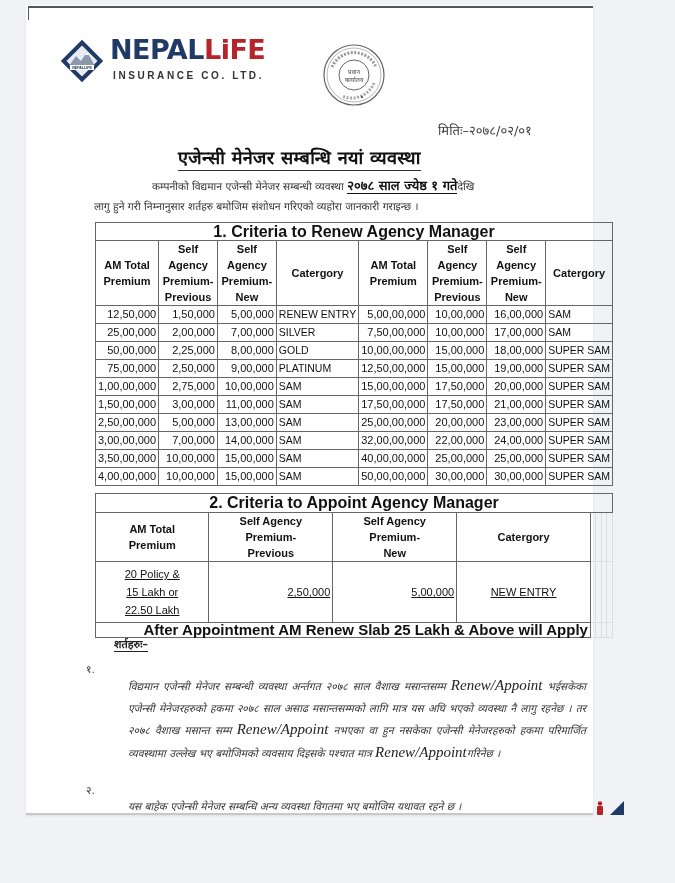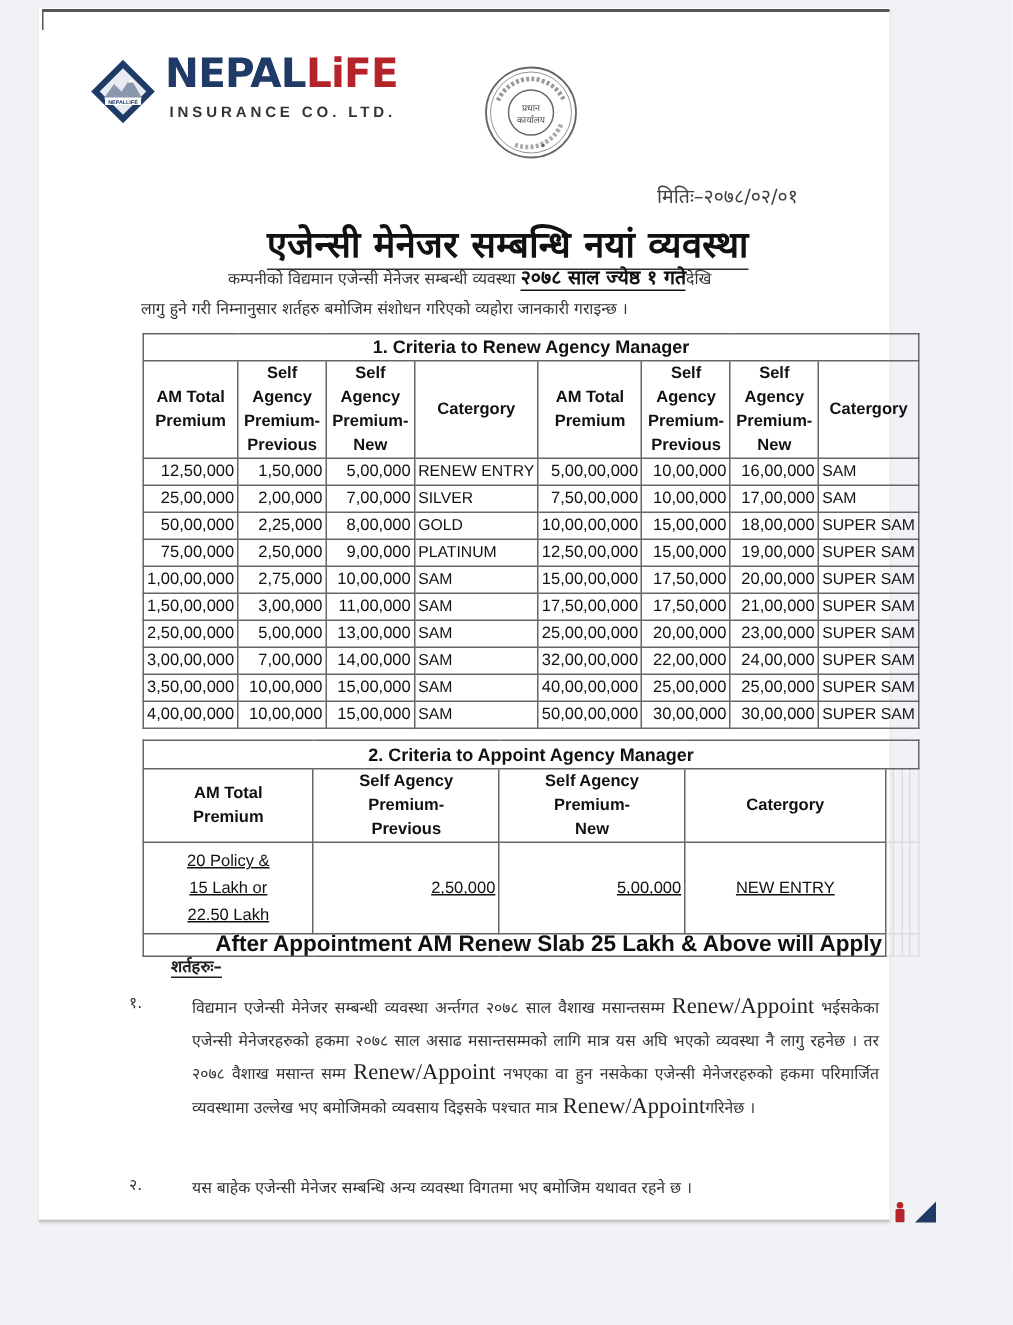--- a/index.html
+++ b/index.html
@@ -10,43 +10,43 @@
   
   .logo{position:absolute;left:30px;top:32px;width:250px;height:50px;}
   .logo-diamond{position:absolute;left:4px;top:2px;width:44px;height:44px;}
   .logo-brand{position:absolute;left:54px;top:-2px;font-family:"DejaVu Sans",sans-serif;font-weight:bold;font-size:27px;letter-spacing:-0.5px;line-height:30px;}
   .logo-brand .nepal{color:#1f3a66;}
   .logo-brand .life{color:#b4242a;}
   .logo-sub{position:absolute;left:57px;top:33px;font-size:10px;font-weight:bold;letter-spacing:2.6px;color:#333;}
   
   .stamp{position:absolute;left:296px;top:38px;width:64px;height:64px;}
   .date{position:absolute;left:412px;top:116px;font-family:"DejaVu Sans",sans-serif;font-size:13px;color:#404040;}
-  .title{position:absolute;left:152px;top:140px;font-family:"DejaVu Sans",sans-serif;font-size:24px;font-weight:bold;color:#111;border-bottom:1.5px solid #333;padding-bottom:1px;letter-spacing:0.3px;}
+  .title{position:absolute;left:152px;top:140px;font-family:"DejaVu Sans",sans-serif;font-size:18px;font-weight:bold;color:#111;border-bottom:1.5px solid #333;padding-bottom:1px;letter-spacing:0.3px;}
   .intro{position:absolute;left:68px;top:171px;width:508px;font-family:"DejaVu Sans",sans-serif;font-size:10.5px;color:#333;line-height:20px;}
   .intro .hl{font-weight:bold;font-size:13px;color:#111;border-bottom:1px solid #111;}
   .intro .l1{padding-left:58px;}
   
   table{border-collapse:collapse;position:absolute;font-family:"Liberation Sans","DejaVu Sans",sans-serif;color:#111;}
   td,th{border:1px solid #666;padding:0 2px;font-size:11px;}
   .t1{left:69px;top:217px;width:518px;}
-  .sec-title{text-align:center;font-weight:bold;font-size:12px;height:18px;}
+  .sec-title{text-align:center;font-weight:bold;font-size:16px;height:18px;}
   .hdr th{font-weight:bold;font-size:11px;text-align:center;line-height:16px;padding:0 1px;}
   .t1 td{height:17px;line-height:17px;white-space:nowrap;}
   .num{text-align:right;}
   .cat{text-align:left;font-size:10.5px;}
   .t2{left:69px;top:488px;width:518px;}
   .t2 td.empty{border-color:#ddd;}
   .t2 .note{font-size:15px;font-weight:bold;text-align:right;height:14px;line-height:14px;}
   .t2 .val td{height:60px;text-decoration:underline;}
   .multi{line-height:18px;text-align:center;}
   
   .cond-title{position:absolute;left:60px;top:631px;font-family:"DejaVu Sans",sans-serif;font-size:11px;font-weight:bold;color:#222;border-bottom:1px solid #222;margin-left:28px;}
   .cond{position:absolute;font-family:"DejaVu Sans",sans-serif;font-size:10.5px;color:#333;line-height:21.5px;}
   .cond .num-label{position:absolute;left:0;top:0;}
-  .cond .body{position:absolute;left:42px;top:2px;width:458px;text-align:justify;}
+  .cond .body{position:absolute;left:42px;top:16px;width:458px;text-align:justify;font-style:italic;}
   .cond .eng{font-family:"Liberation Serif",serif;font-size:15px;color:#222;}
   .c1{left:60px;top:654px;width:510px;}
   .c2{left:60px;top:775px;width:510px;}
   .corner-person{position:absolute;left:570px;top:796px;width:8px;height:14px;}
   .corner-tri{position:absolute;left:584px;top:796px;width:0;height:0;border-left:14px solid transparent;border-bottom:14px solid #1f3a66;}
 </style>
 </head>
 <body>
 
 <div class="page">

